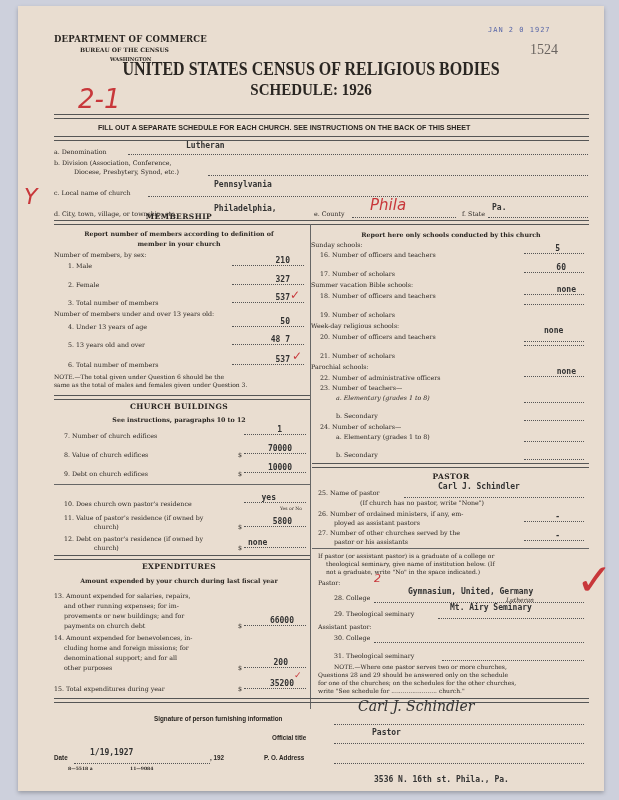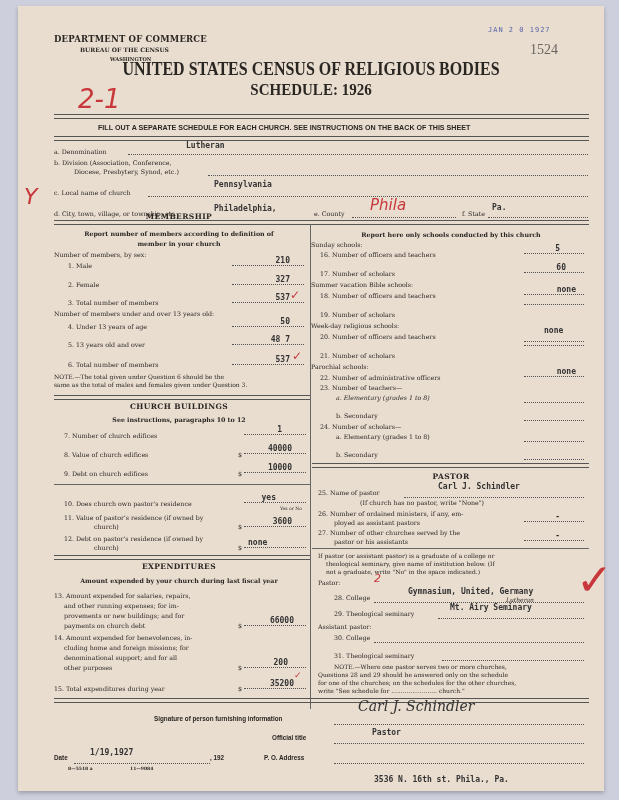--- a/index.html
+++ b/index.html
@@ -103,33 +103,33 @@
   <div class="abs note" style="left:36px;top:367px;">NOTE.—The total given under Question 6 should be the</div>
   <div class="abs note" style="left:36px;top:375px;">same as the total of males and females given under Question 3.</div>
   <div class="abs hr2" style="top:389px;width:256px;"></div>
 
   <div class="abs sec-h" style="left:36px;width:250px;top:396px;">CHURCH BUILDINGS</div>
   <div class="abs sub-h" style="left:36px;width:250px;top:410px;">See instructions, paragraphs 10 to 12</div>
   <div class="abs lbl" style="left:46px;top:426px;">7. Number of church edifices</div>
   <div class="abs typed ans" style="left:226px;top:419px;width:62px;padding-right:24px;box-sizing:border-box;">1</div>
   <div class="abs lbl" style="left:46px;top:445px;">8. Value of church edifices</div>
   <div class="abs lbl" style="left:220px;top:445px;">$</div>
-  <div class="abs typed ans" style="left:226px;top:438px;width:62px;padding-right:14px;box-sizing:border-box;">40000</div>
+  <div class="abs typed ans" style="left:226px;top:438px;width:62px;padding-right:14px;box-sizing:border-box;">70000</div>
   <div class="abs lbl" style="left:46px;top:464px;">9. Debt on church edifices</div>
   <div class="abs lbl" style="left:220px;top:464px;">$</div>
   <div class="abs typed ans" style="left:226px;top:457px;width:62px;padding-right:14px;box-sizing:border-box;">10000</div>
   <div class="abs" style="left:36px;top:478px;width:256px;border-top:1.5px solid #666;"></div>
 
   <div class="abs lbl" style="left:46px;top:494px;">10. Does church own pastor's residence</div>
   <div class="abs typed ans" style="left:226px;top:487px;width:62px;padding-right:30px;box-sizing:border-box;">yes</div>
   <div class="abs" style="left:262px;top:500px;font-size:4.5px;">Yes or No</div>
   <div class="abs lbl" style="left:46px;top:508px;">11. Value of pastor's residence (if owned by</div>
   <div class="abs lbl" style="left:76px;top:517px;">church)</div>
   <div class="abs lbl" style="left:220px;top:517px;">$</div>
-  <div class="abs typed ans" style="left:226px;top:511px;width:62px;padding-right:14px;box-sizing:border-box;">3600</div>
+  <div class="abs typed ans" style="left:226px;top:511px;width:62px;padding-right:14px;box-sizing:border-box;">5800</div>
   <div class="abs lbl" style="left:46px;top:529px;">12. Debt on pastor's residence (if owned by</div>
   <div class="abs lbl" style="left:76px;top:538px;">church)</div>
   <div class="abs lbl" style="left:220px;top:538px;">$</div>
   <div class="abs typed ans" style="left:226px;top:532px;width:62px;padding-left:4px;text-align:left;box-sizing:border-box;">none</div>
   <div class="abs hr2" style="top:549px;width:256px;"></div>
 
   <div class="abs sec-h" style="left:36px;width:250px;top:556px;">EXPENDITURES</div>
   <div class="abs sub-h" style="left:36px;width:250px;top:571px;">Amount expended by your church during last fiscal year</div>
   <div class="abs lbl" style="left:36px;top:585px;line-height:10px;">
     <div>13. Amount expended for salaries, repairs,</div>

